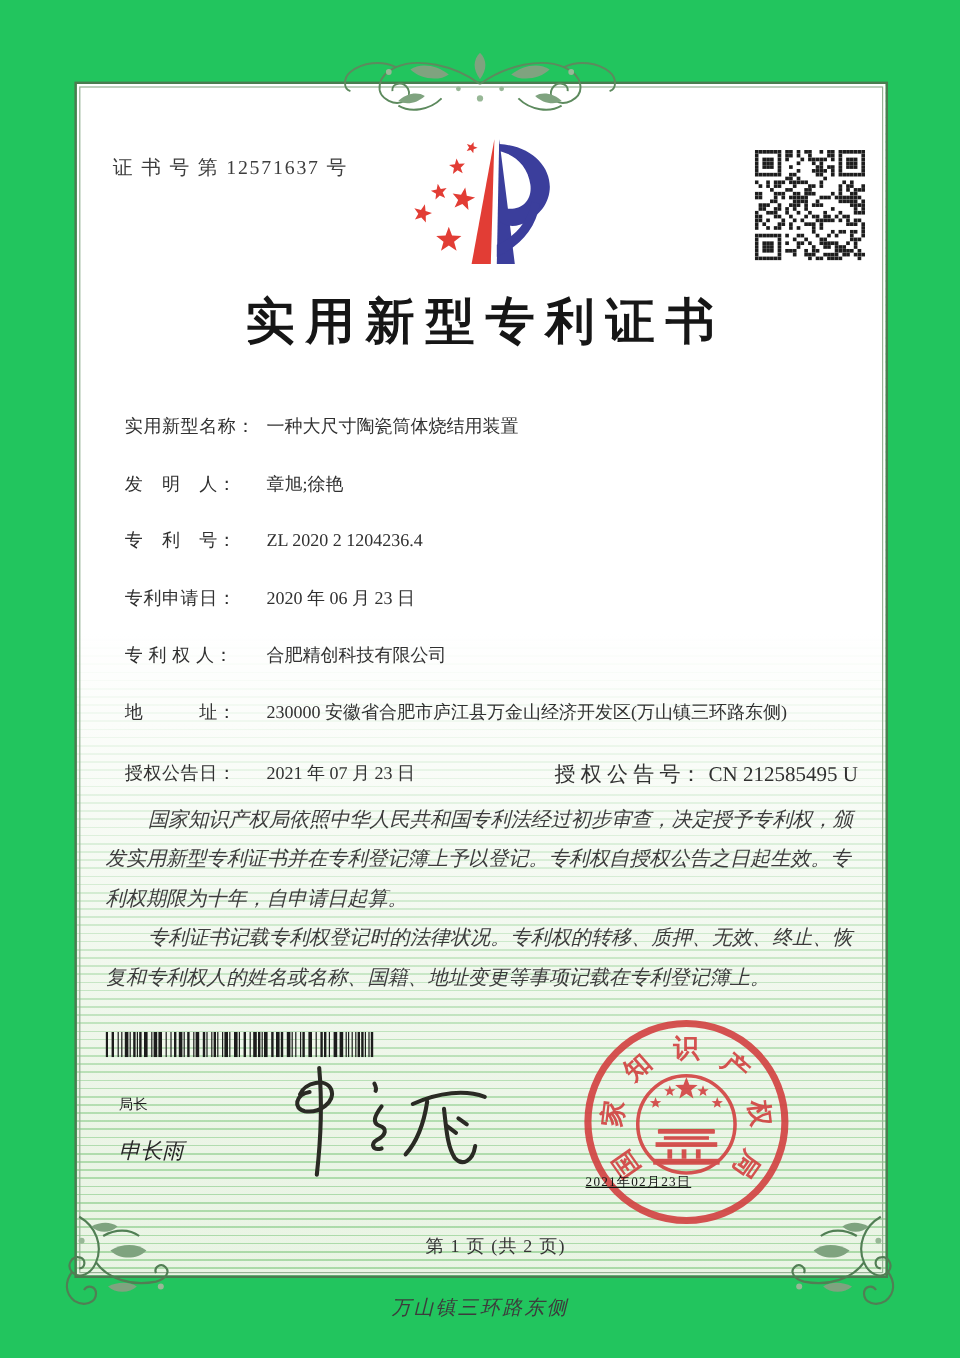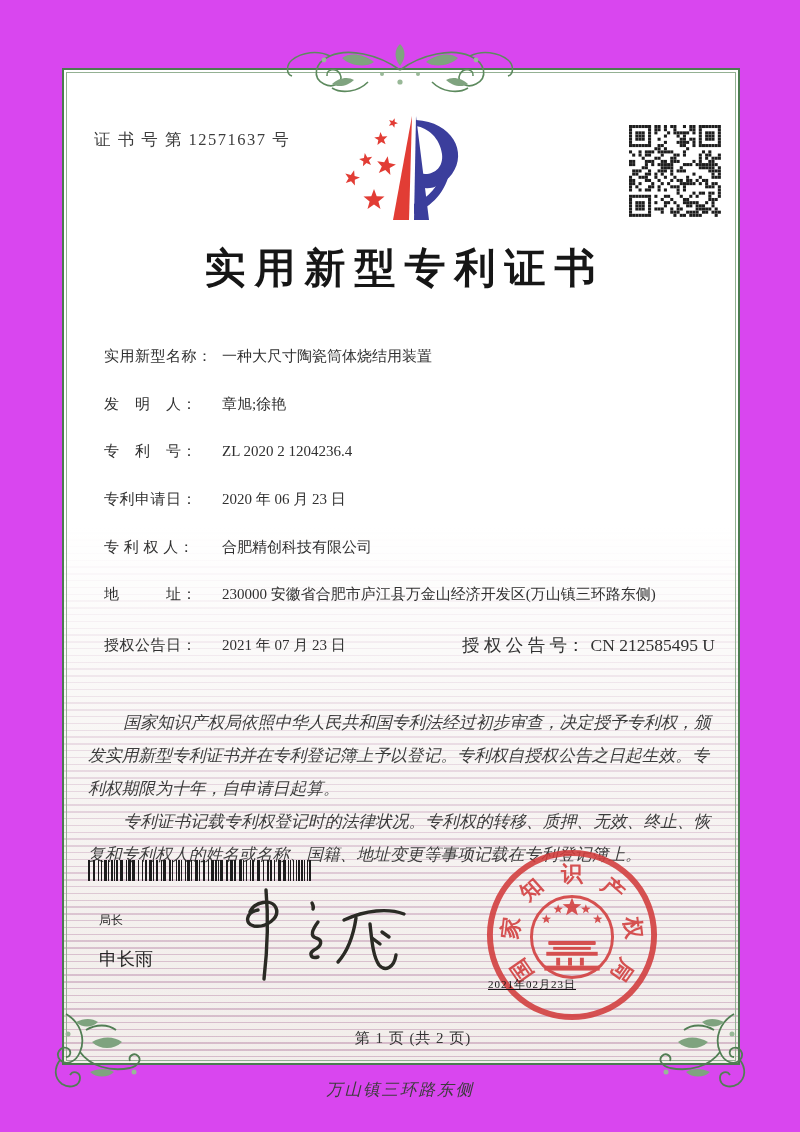--- a/index.html
+++ b/index.html
@@ -2,21 +2,21 @@
 <html style="--green: #4b7c50; --red: #d23c3c;"><head>
 <meta charset="utf-8">
 <style>
   :root{
     --green:#4b7c50; --green-mid:#6f9a70; --green-light:#a9c2a6;
     --red:#d23c3c; --ink:#2b2b2b;
   }
   html,body{margin:0;padding:0;background:#888;}
   .page{
     position:relative; width:800px; height:1132px; margin:0 auto;
-    background:#d946ef; overflow:hidden;
+    background:#22c55e; overflow:hidden;
     font-family:"Liberation Serif","DejaVu Serif",serif; color:var(--ink);
   }
   
   .frame{
     position:absolute; left:62px; top:68px; width:674px; height:993px;
     border:2px solid var(--green);
     background:
       linear-gradient(180deg,#fff 0%,#fff 46%,rgba(255,255,255,.55) 66%,rgba(255,255,255,.12) 88%,rgba(255,255,255,.05) 100%),
       repeating-linear-gradient(180deg,
         rgba(210,222,186,.75) 0px, rgba(210,222,186,.75) 1.4px,
@@ -35,28 +35,28 @@
     color:#161616; text-indent:9px;
   }
 
   .field{left:104px; width:640px; font-size:15px; color:#303030; display:flex; line-height:25px;align-items:center;}
   .field .lbl{flex:0 0 118px; white-space:pre; letter-spacing:.5px;}
   .field .val{flex:1 1 auto; max-width:486px;}
   .grant-right{left:462px; width:300px; font-size:17.5px; color:#303030; display:flex; line-height:25px;}
   .grant-right .lbl{white-space:pre; margin-right:6px;}
 
   .paras{left:88px; top:666px; width:628px; font-size:16.8px; line-height:33px;
-         color:#3c3c3c; font-style:italic;margin-top:40px;}
+         color:#3c3c3c; font-style:italic;}
   .paras p{margin:0; text-indent:2.1em;}
 
   .barcode{left:88px; top:860px; width:226px; height:21px;}
   .officer-title{left:99px; top:912px; font-size:12px; color:#262626;
                  font-family:Liberation Mono, monospace;}
   .officer-name{left:99px; top:947px; font-size:18px; color:#262626;
-                font-family:"Liberation Sans","DejaVu Sans",sans-serif;}
+                font-family:"Liberation Sans","DejaVu Sans",sans-serif;font-style:italic;}
 
   .seal-date{left:488px; top:977px; width:170px; font-size:11px; color:#151515;
              letter-spacing:1px; text-align:left; z-index:5;text-decoration:underline;}
 
   .page-num{top:1029px; font-size:15px; color:#333; letter-spacing:1px;padding-left:13px;}
   .back-note{top:1079px; font-size:16.5px; color:#3c3c3c; font-style:italic; letter-spacing:2px;}
 
   svg{display:block;}
 </style>
 </head>

